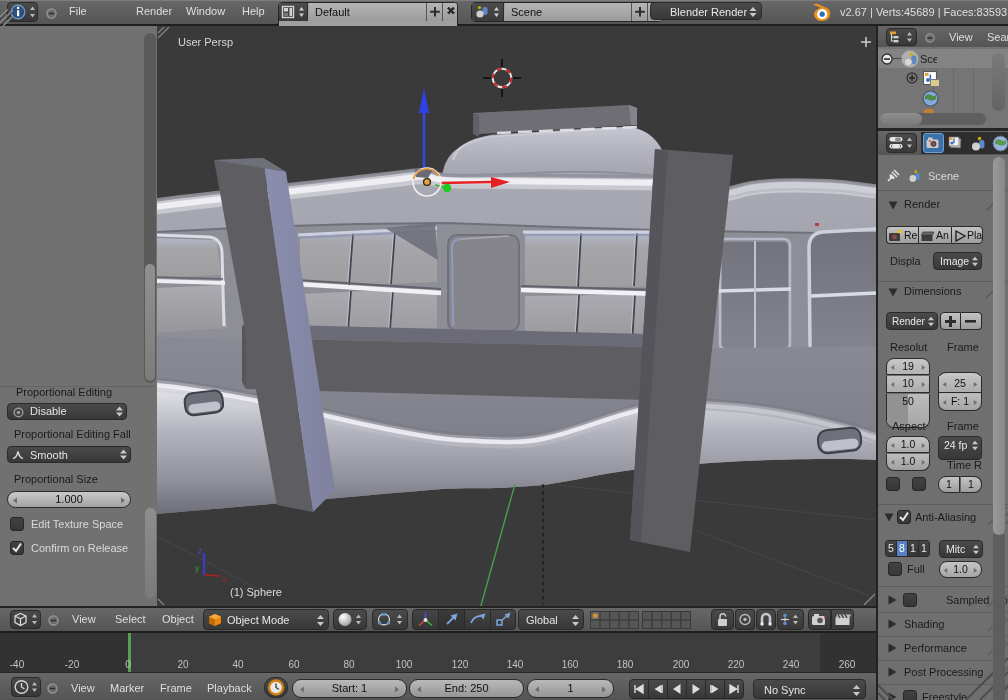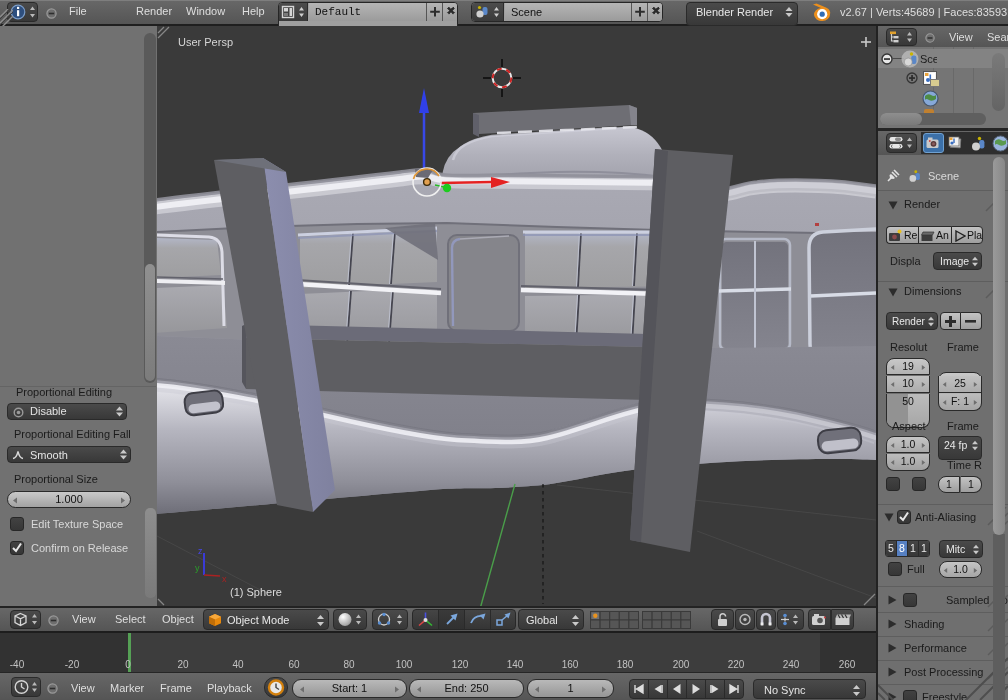--- a/index.html
+++ b/index.html
@@ -46,21 +46,21 @@
         <line x1="0" y1="10" x2="10" y2="0"></line>
         <line x1="0" y1="16" x2="13" y2="3"></line>
       </g>
   </svg>
   <div class="abs menu" style="left:69px;top:1px;">File</div>
   <div class="abs menu" style="left:103px;top:1px;margin-top:28px;">Add</div>
   <div class="abs menu" style="left:136px;top:1px;">Render</div>
   <div class="abs menu" style="left:186px;top:1px;">Window</div>
   <div class="abs menu" style="left:242px;top:1px;">Help</div>
 
-  <div class="abs" style="left:278px;top:2px;width:180px;height:32px;border:1px solid #262626;border-radius:4px;background:#9f9f9f;overflow:hidden;font-family:Liberation Mono, monospace;">
+  <div class="abs" style="left:278px;top:2px;width:180px;height:32px;border:1px solid #262626;border-radius:4px;background:#9f9f9f;overflow:hidden;">
     <div class="abs" style="left:0;top:0;width:29px;height:18px;background:linear-gradient(#4c4c4c,#3a3a3a);border-right:1px solid #2c2c2c;">
       <svg width="29" height="18" viewBox="0 0 29 18">
         <rect x="3.5" y="3.5" width="11" height="11" fill="none" stroke="#d5d5d5" stroke-width="1.4"></rect>
         <rect x="5" y="5" width="4" height="3.5" fill="#d5d5d5"></rect>
         <rect x="10.5" y="5" width="2.5" height="8" fill="#d5d5d5"></rect>
         <rect x="5" y="10" width="4" height="3" fill="#7b7b7b"></rect>
         <path d="M20 7.5 L22.5 4 L25 7.5 Z" fill="#cfcfcf"></path>
         <path d="M20 10.5 L22.5 14 L25 10.5 Z" fill="#cfcfcf"></path>
       </svg>
     </div>
@@ -93,21 +93,21 @@
           <path d="M7 4 h2 v3.8 h3.8 v2 h-3.8 v3.8 h-2 v-3.8 h-3.8 v-2 h3.8 Z" fill="#2c2c2c"></path>
         </svg>
     </div>
     <div class="abs" style="left:175px;top:0;width:16px;height:18px;background:linear-gradient(#b5b5b5,#9b9b9b);border-left:1px solid #555;">
       <svg width="16" height="18" viewBox="0 0 16 18">
           <path d="M4.5 5.5 L5.9 4.1 L8 6.2 L10.1 4.1 L11.5 5.5 L9.4 7.6 L11.5 9.7 L10.1 11.1 L8 9 L5.9 11.1 L4.5 9.7 L6.6 7.6 Z" fill="#2c2c2c" stroke="#111" stroke-width="0.8" stroke-dasharray="1.5 1"></path>
         </svg>
     </div>
   </div>
 
-  <div class="abs dark" style="left:686px;top:2px;width:112px;height:24px;font-size:11px;line-height:18px;padding-left:9px;">Blender Render
+  <div class="abs dark" style="left:650px;top:2px;width:112px;height:18px;font-size:11px;line-height:18px;padding-left:19px;">Blender Render
     <svg class="abs" style="right:3px;top:3px;" width="10" height="12" viewBox="0 0 10 12">
       <path d="M1.5 5 L5 1 L8.5 5 Z" fill="#c9c9c9"></path>
         <path d="M1.5 7 L5 11 L8.5 7 Z" fill="#c9c9c9"></path>
     </svg>
   </div>
 
   <svg class="abs" style="left:808px;top:3px;" width="24" height="19" viewBox="0 0 24 19">
     <path d="M22 11.5 a8 6.5 0 1 1 -9-6.4 l-8-3.6 3.5-1 10 4.2 a8 6.5 0 0 1 3.5 6.8 Z" fill="#ec8f1c"></path>
     <circle cx="14.2" cy="11.2" r="5.1" fill="#fff"></circle>
     <circle cx="14.2" cy="11.2" r="2.6" fill="#2f6cb5"></circle>

